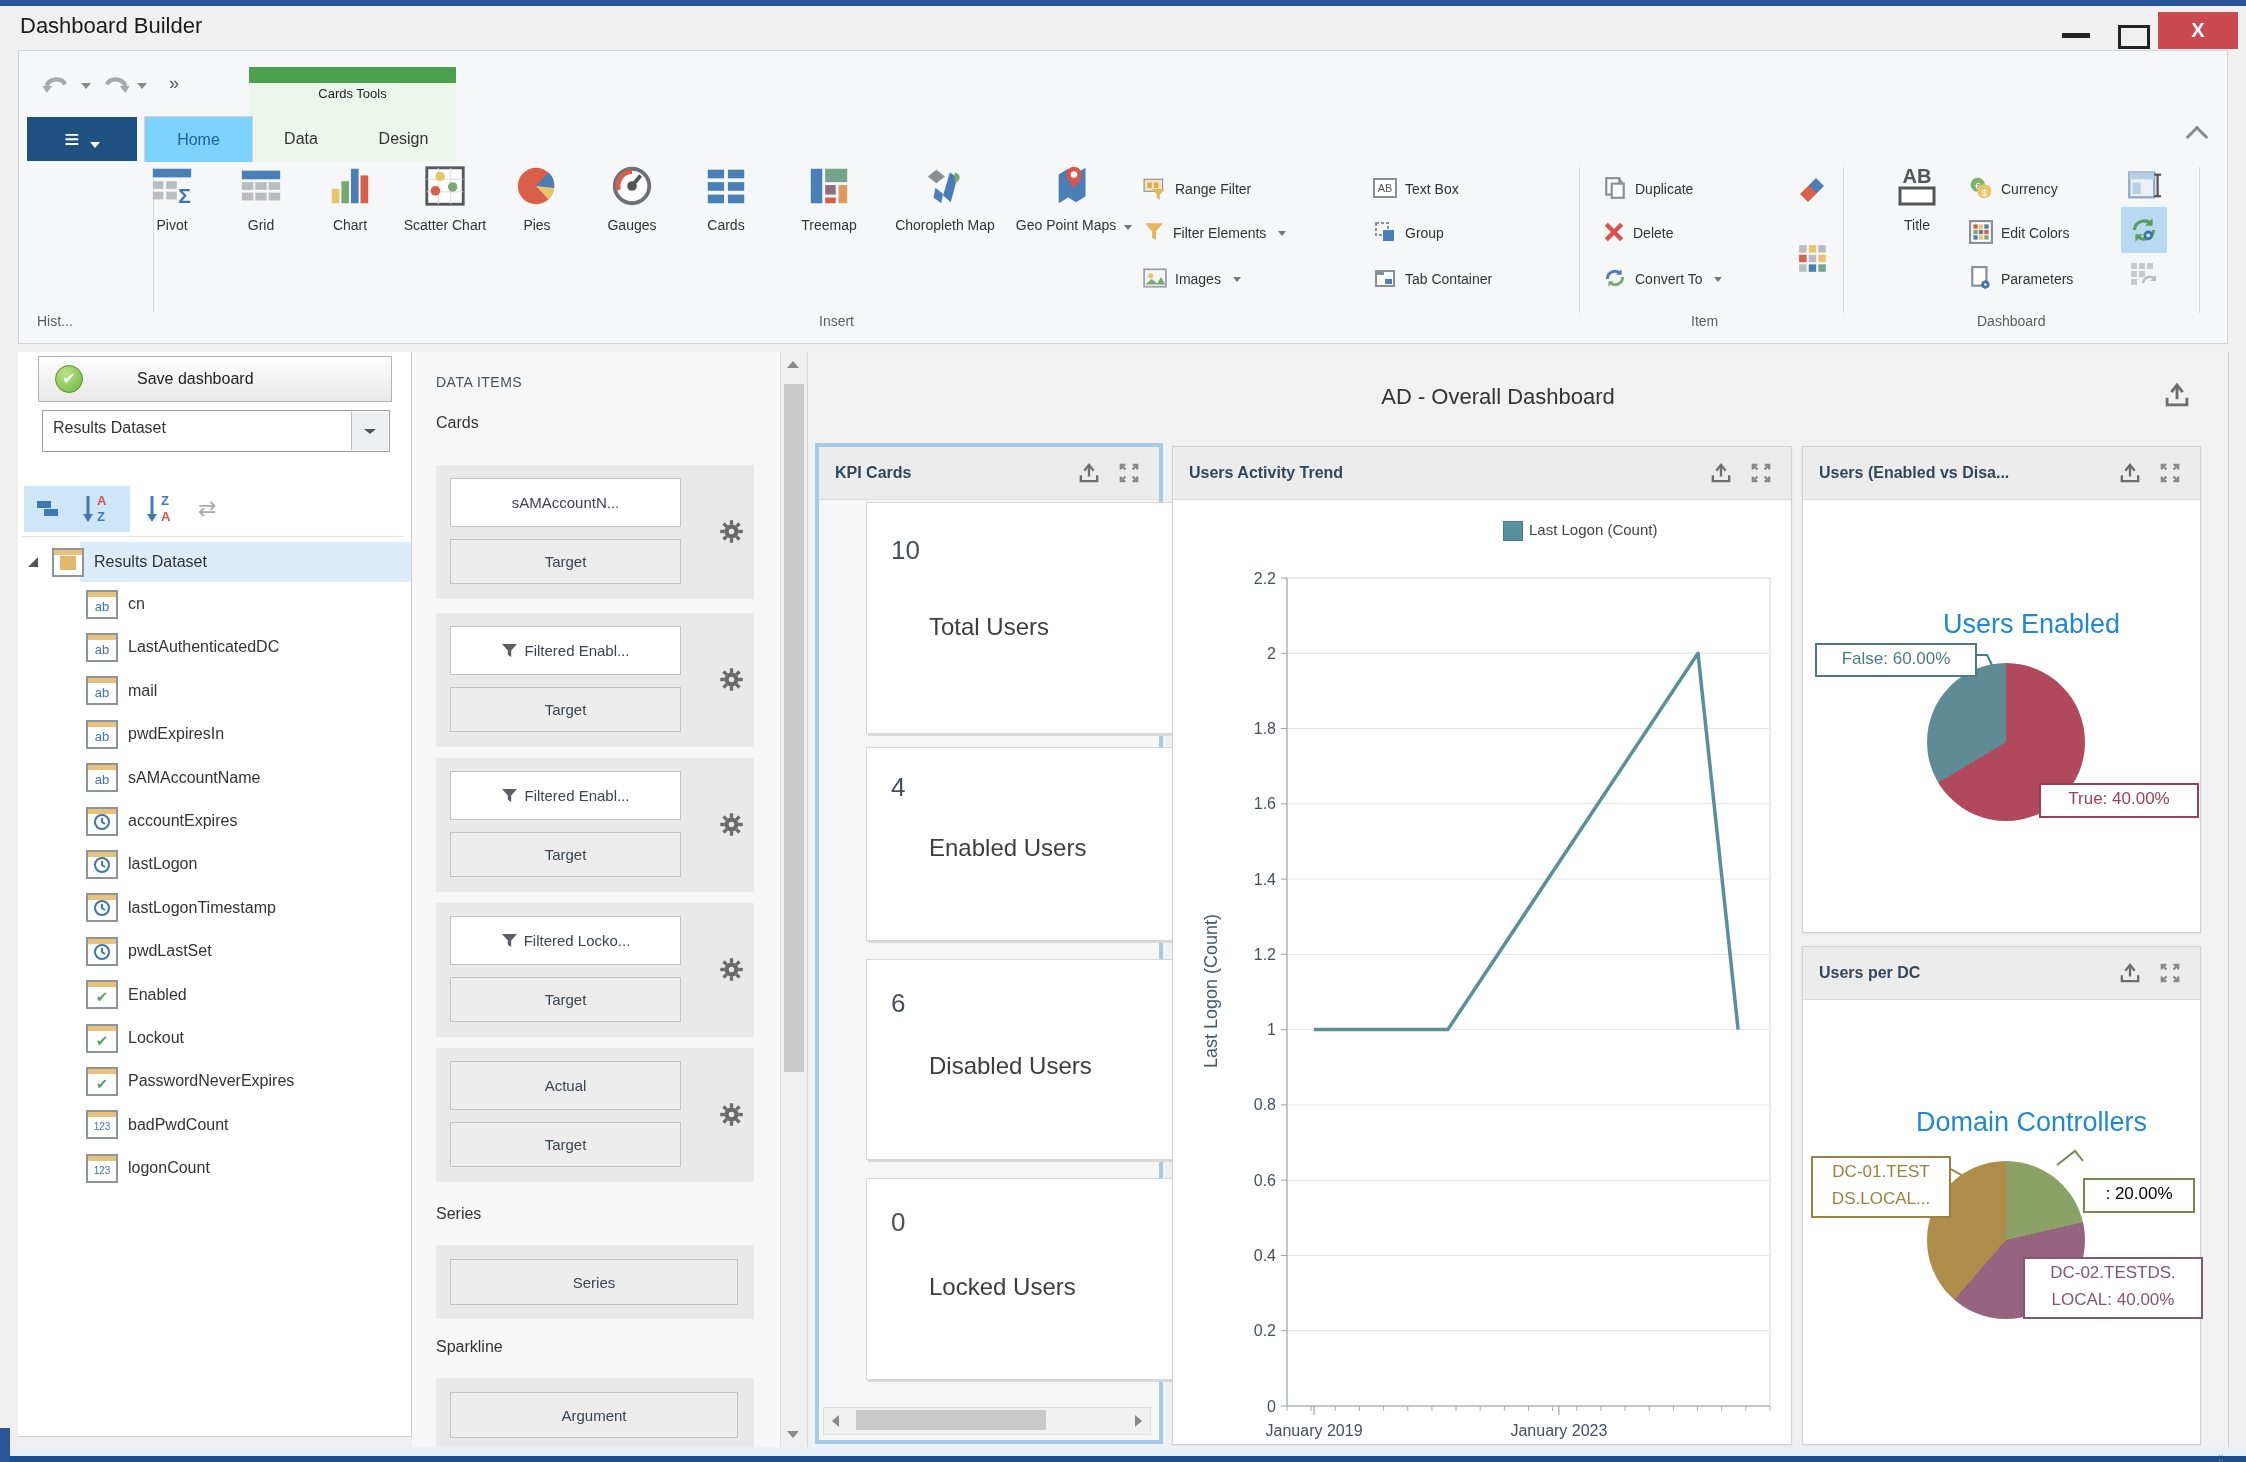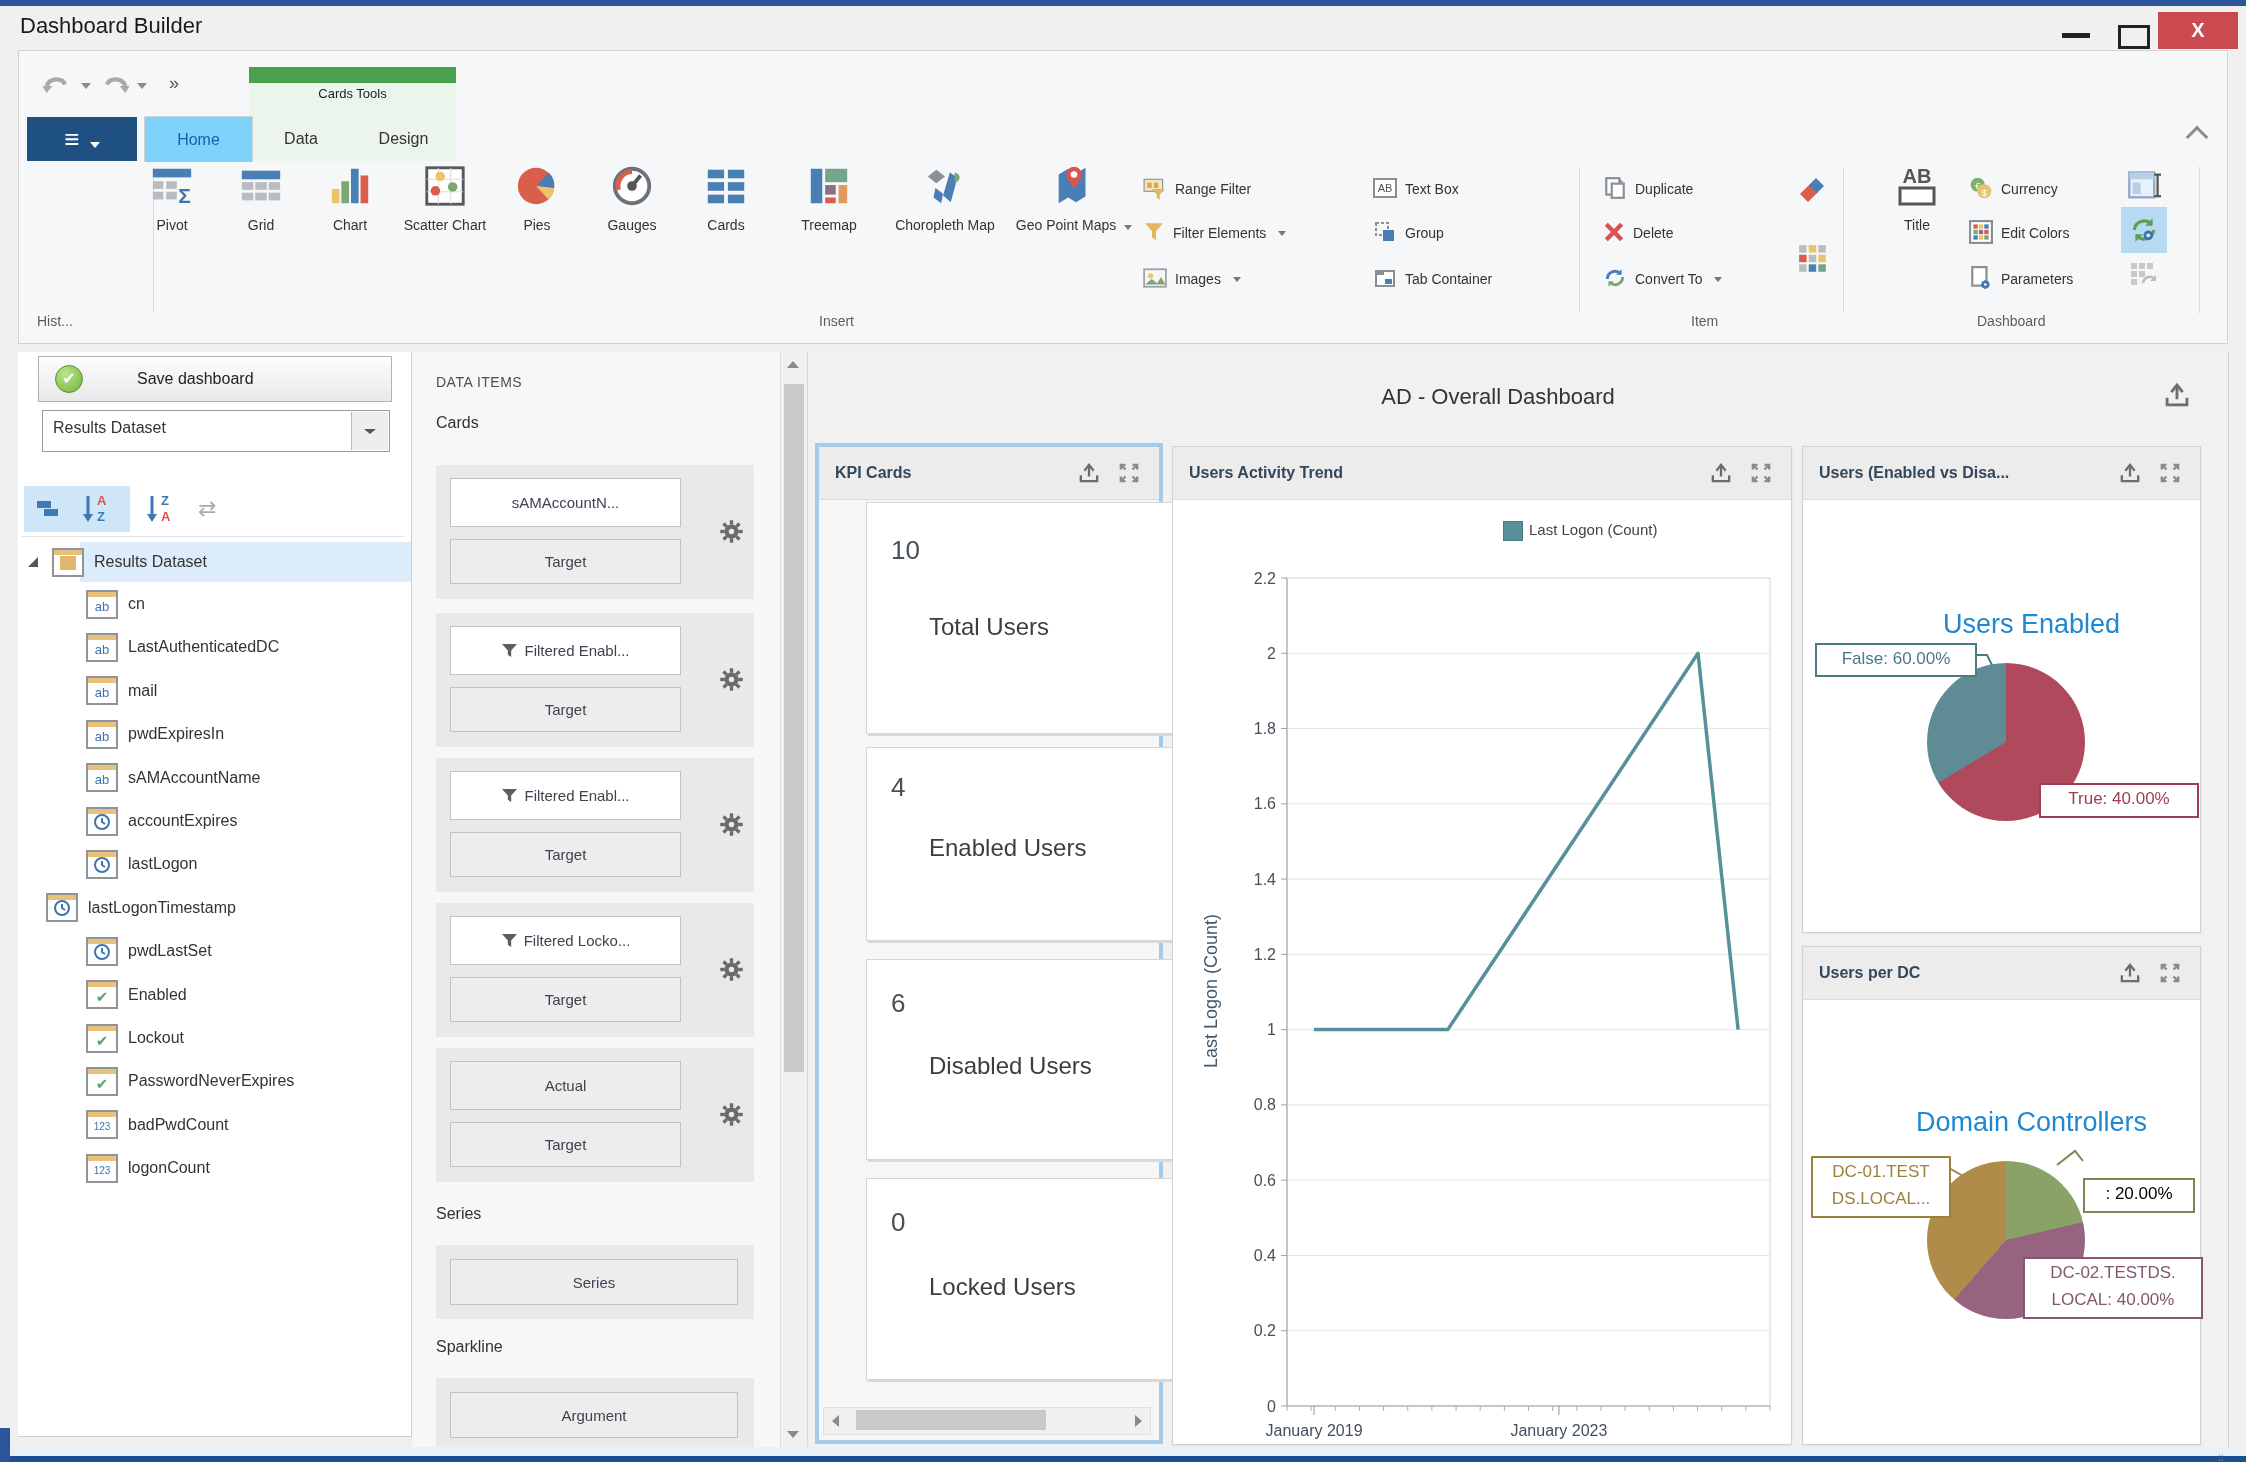--- a/index.html
+++ b/index.html
@@ -457,21 +457,21 @@
       </div>
       <div class="treerow" style="top: 492.4px; padding-left: 68px; box-sizing: border-box;">
         <span class="fi">
           <svg width="18" height="18" viewBox="0 0 18 18" style="margin-bottom:3px">
             <circle cx="9" cy="9" r="7" fill="none" stroke="#3f74ac" stroke-width="2"></circle>
             <path d="M9 5 v4 l3 2" stroke="#3f74ac" stroke-width="2" fill="none"></path>
           </svg>
         </span>
         <span>lastLogon</span>
       </div>
-      <div class="treerow" style="top: 535.8px; padding-left: 28px; box-sizing: border-box;">
+      <div class="treerow" style="top: 535.8px; padding-left: 68px; box-sizing: border-box;">
         <span class="fi">
           <svg width="18" height="18" viewBox="0 0 18 18" style="margin-bottom:3px">
             <circle cx="9" cy="9" r="7" fill="none" stroke="#3f74ac" stroke-width="2"></circle>
             <path d="M9 5 v4 l3 2" stroke="#3f74ac" stroke-width="2" fill="none"></path>
           </svg>
         </span>
         <span>lastLogonTimestamp</span>
       </div>
       <div class="treerow" style="top: 579.2px; padding-left: 68px; box-sizing: border-box;">
         <span class="fi">

